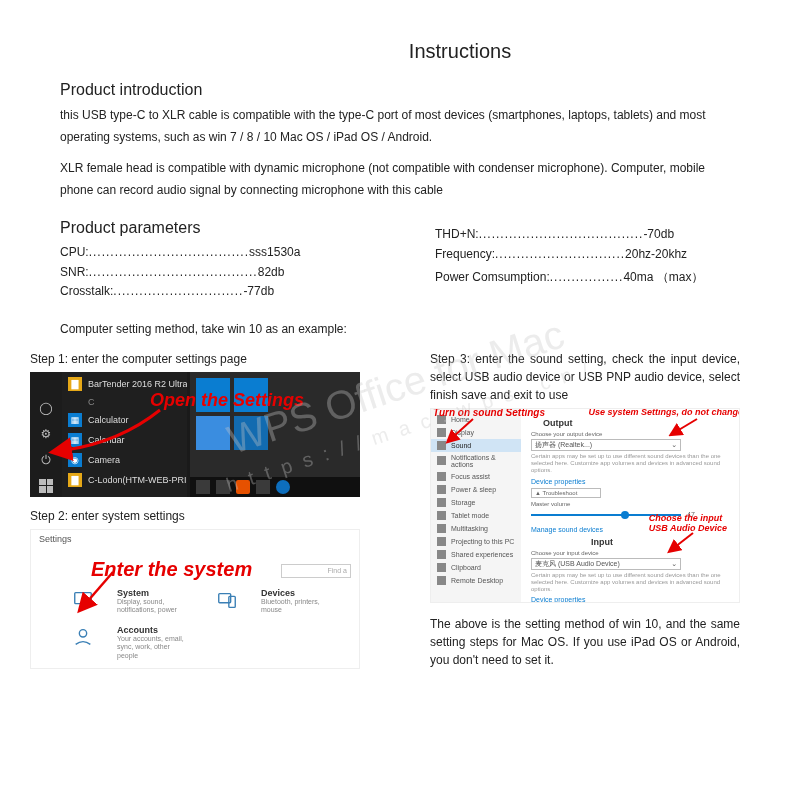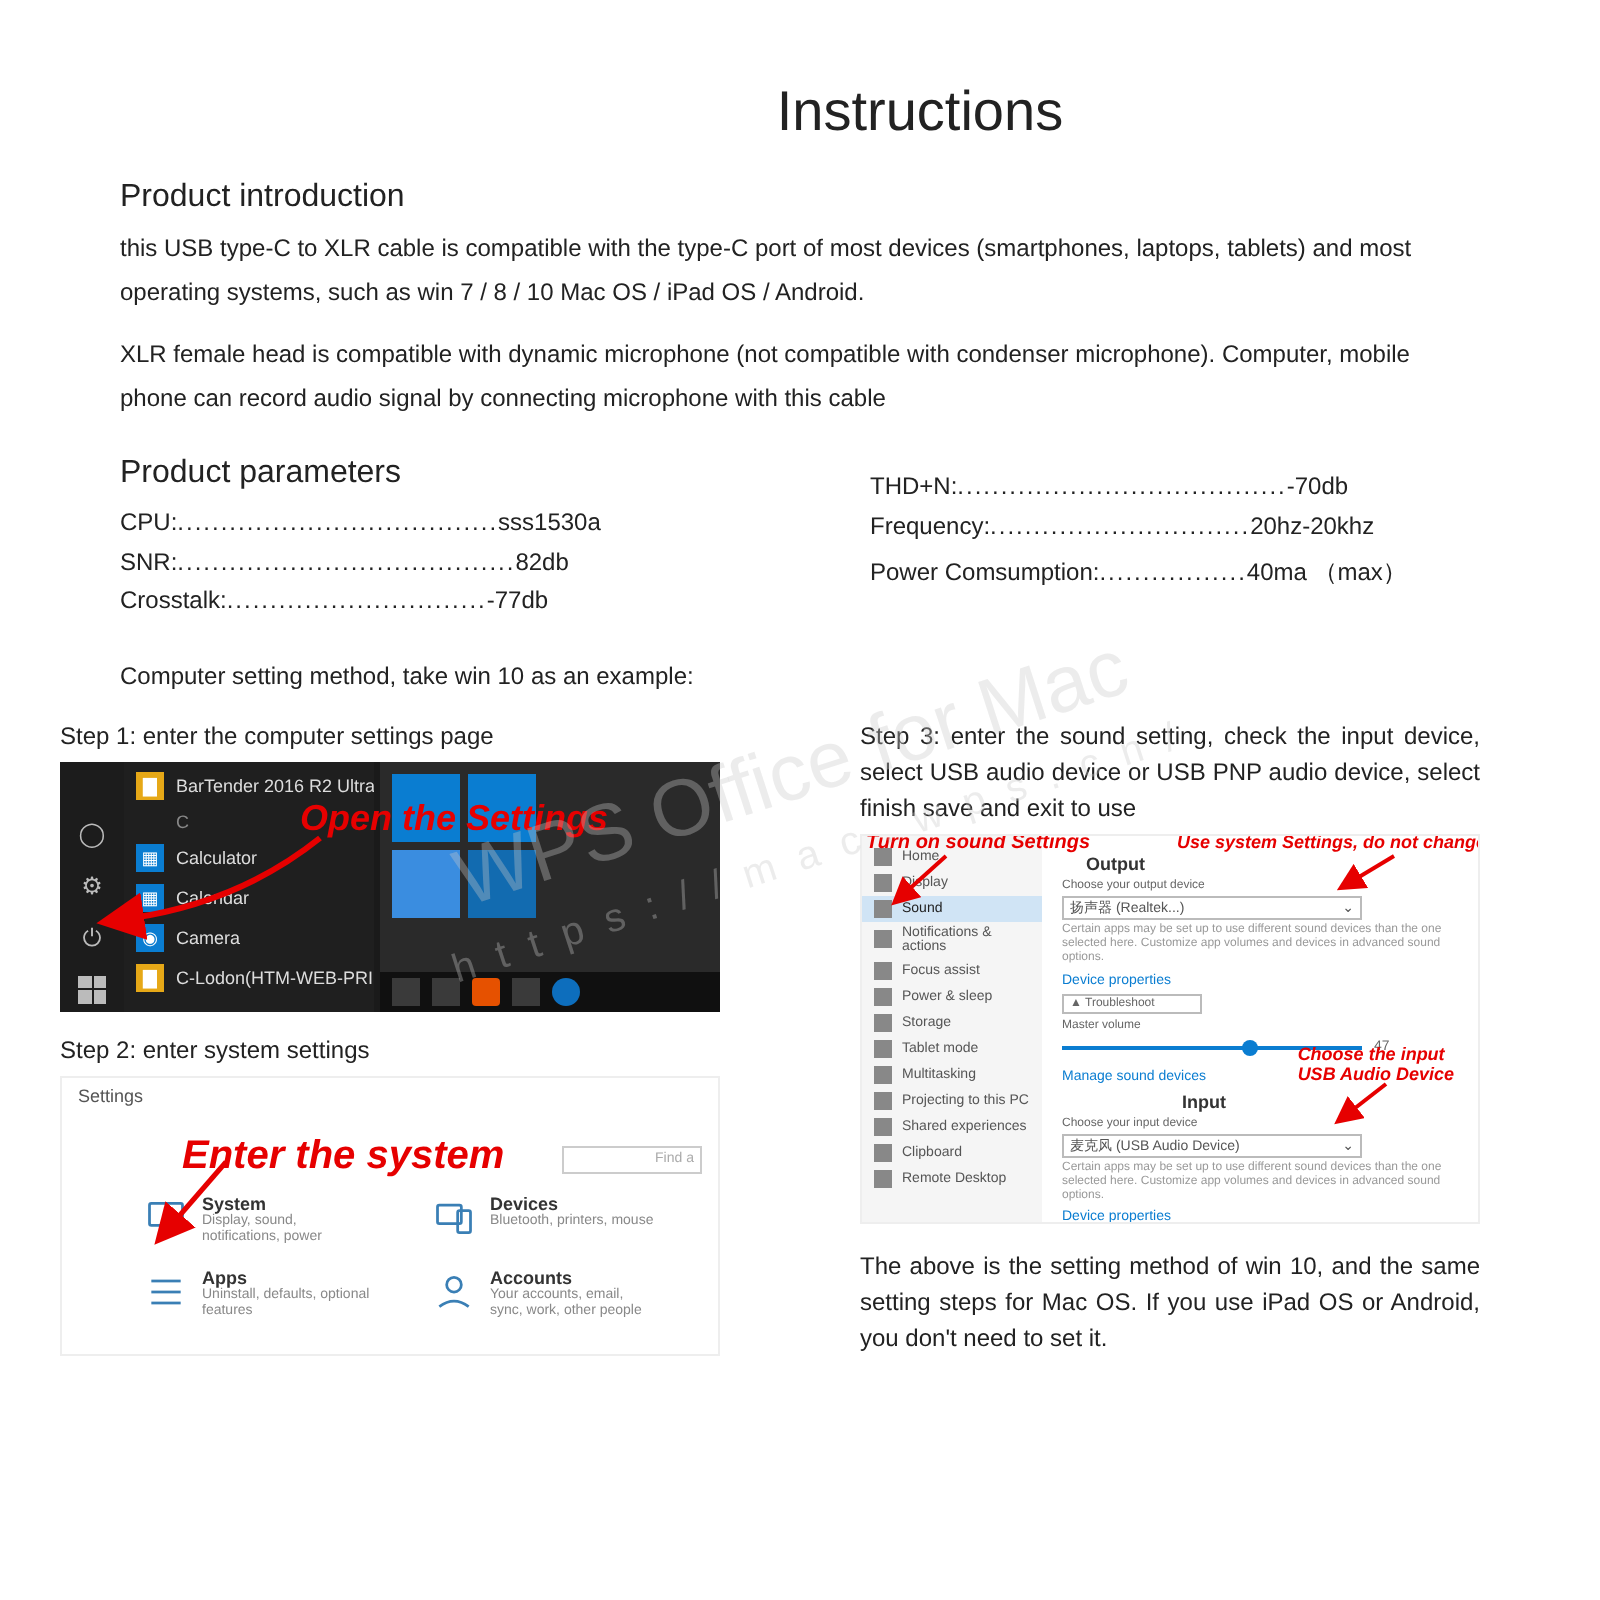--- a/index.html
+++ b/index.html
@@ -7,21 +7,21 @@
     width: 800px;
     height: 800px;
     background: #fff;
     font-family: Arial, sans-serif;
     color: #222;
     position: relative;
     padding: 40px 60px 20px 60px;
     font-size: 12px;
     overflow: hidden;
   }
-  .main-title { text-align: center; font-size: 28px; font-weight: 400; margin-bottom: 18px; margin-left: 120px; }
+  .main-title { text-align: center; font-size: 20px; font-weight: 400; margin-bottom: 18px; margin-left: 120px; }
   .section-title { font-size: 16px; font-weight: 400; margin: 8px 0 6px 0; }
   .intro-text { font-size: 12px; line-height: 1.8; margin-bottom: 10px; }
   .columns { display: flex; gap: 70px; justify-content: flex-end; }
   .col-left, .col-right { flex: 1; }
 
   .param-row { display: flex; font-size: 12px; line-height: 1.6; }
   .param-label { white-space: nowrap; }
   .param-dots { flex: 0 1 auto; letter-spacing: 1px; overflow: hidden; }
   .param-value { white-space: nowrap; }
 
@@ -77,21 +77,21 @@
   
   .shot-settings {
     width: 330px; height: 140px;
     background: #fff;
     position: relative;
     margin-top: 4px;
     border: 1px solid #eee;
   }
   .sett-label { font-size:9px; color:#555; padding:4px 8px;}
   .sett-grid { display:grid; grid-template-columns:1fr 1fr; gap:10px 30px; padding: 40px 30px 0 40px;}
-  .sett-item { display:flex; gap:6px; }
+  .sett-item { display:flex; gap:22px; }
   .sett-ico { width:24px; height:24px; flex-shrink:0; color:#3a7fb5; display:flex; align-items:center; justify-content:center;}
   .sett-ico svg { width:22px; height:22px; stroke:#3a7fb5; fill:none; stroke-width:1.5;}
   .sett-txt h5 { font-size:9px; font-weight:600; color:#333;}
   .sett-txt p { font-size:7px; color:#888; line-height:1.2;}
   .sett-search { position:absolute; right:8px; top:34px; width:70px; height:14px; border:1px solid #ccc; font-size:7px; color:#aaa; padding:0 3px; display:flex; align-items:center; justify-content:flex-end;}
 
   
   .col-right .step-text { text-align: justify; }
   .shot-sound {
     width: 310px; height: 195px;
@@ -299,33 +299,20 @@
               </svg>
             </div>
           <div class="sett-txt">
               <h5>Devices</h5>
               <p>Bluetooth, printers, mouse</p>
             </div>
         </div>
         <div class="sett-item">
           <div class="sett-ico">
               <svg viewBox="0 0 24 24">
-                <line x1="4" y1="6" x2="20" y2="6"></line>
-                <line x1="4" y1="12" x2="20" y2="12"></line>
-                <line x1="4" y1="18" x2="20" y2="18"></line>
-              </svg>
-            </div>
-          <div class="sett-txt">
-              <h5>Apps</h5>
-              <p>Uninstall, defaults, optional features</p>
-            </div>
-        </div>
-        <div class="sett-item">
-          <div class="sett-ico">
-              <svg viewBox="0 0 24 24">
                 <circle cx="12" cy="8" r="4"></circle>
                 <path d="M4,20 Q12,14 20,20"></path>
               </svg>
             </div>
           <div class="sett-txt">
               <h5>Accounts</h5>
               <p>Your accounts, email, sync, work, other people</p>
             </div>
         </div>
       </div>

